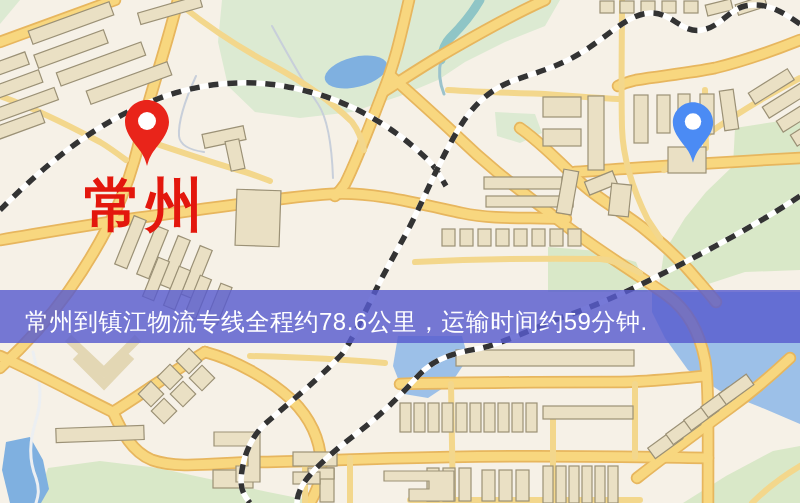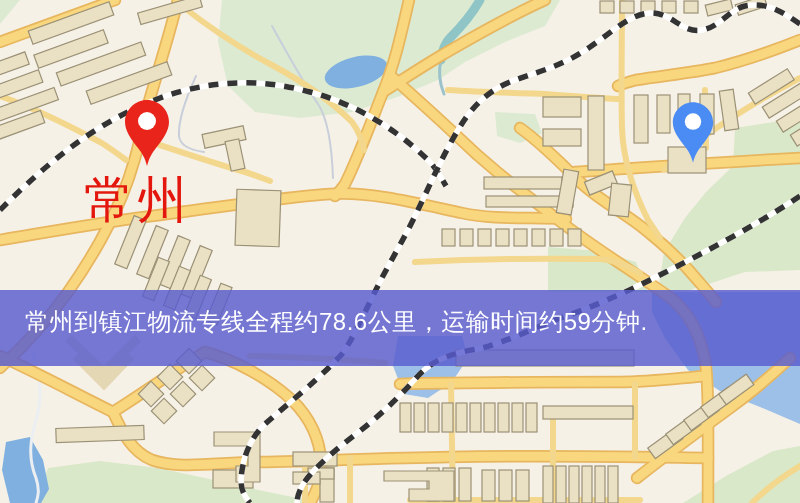--- a/index.html
+++ b/index.html
@@ -17,28 +17,28 @@
   .stream.teal{stroke:#9cc3cc;stroke-width:3;}
   .river-teal{fill:none;stroke:#8fc5c6;stroke-width:9;stroke-linecap:round;}
   .road-case{fill:none;stroke:#e7b65e;stroke-width:12.5;stroke-linecap:round;stroke-linejoin:round;}
   .road-fill{fill:none;stroke:#f8d77f;stroke-width:9;stroke-linecap:round;stroke-linejoin:round;}
   .road-minor{fill:none;stroke:#f3d78c;stroke-width:6;stroke-linecap:round;stroke-linejoin:round;}
   .rail-base{fill:none;stroke:#ffffff;stroke-width:5.5;stroke-linecap:butt;}
   .rail-dash{fill:none;stroke:#333333;stroke-width:5.5;stroke-dasharray:10 9;stroke-linecap:butt;}
   .bld{fill:#eae0c4;stroke:#9b9176;stroke-width:1.2;}
   .chevron{fill:none;stroke:#e3d7b4;stroke-width:9;stroke-linejoin:miter;}
   .banner{
-    position:absolute;left:0;top:290px;width:100%;height:76px;box-sizing:border-box;
+    position:absolute;left:0;top:290px;width:100%;height:53px;box-sizing:border-box;
     background:var(--banner-bg,rgba(88,92,206,.82));
     color:var(--banner-text,#fff);font-size:24px;line-height:63px;padding-left:25px;
     white-space:nowrap;letter-spacing:0.5px;
   }
   .city-label{
-    position:absolute;font-family:"Liberation Serif",serif;font-weight:400;
-    font-size:50px;line-height:50px;letter-spacing:3px;white-space:nowrap;
+    position:absolute;font-family:"Liberation Serif",serif;font-weight:700;
+    font-size:58px;line-height:50px;letter-spacing:3px;white-space:nowrap;margin-top:6px;
   }
   .city-label.origin{left:84px;top:175px;color:var(--origin-label,#e3170d);}
   .city-label.dest{left:640px;top:173px;color:var(--dest-label,#1b1bcd);}
   .pin{position:absolute;}
   .pin.origin{left:123px;top:98px;width:48px;height:72px;}
   .pin.dest{left:671px;top:100px;width:44px;height:67px;}
   .pin svg{display:block;width:100%;height:100%;}
   .pin .pin-body{fill:var(--pin-fill,#e00);}
 </style>
 </head>

